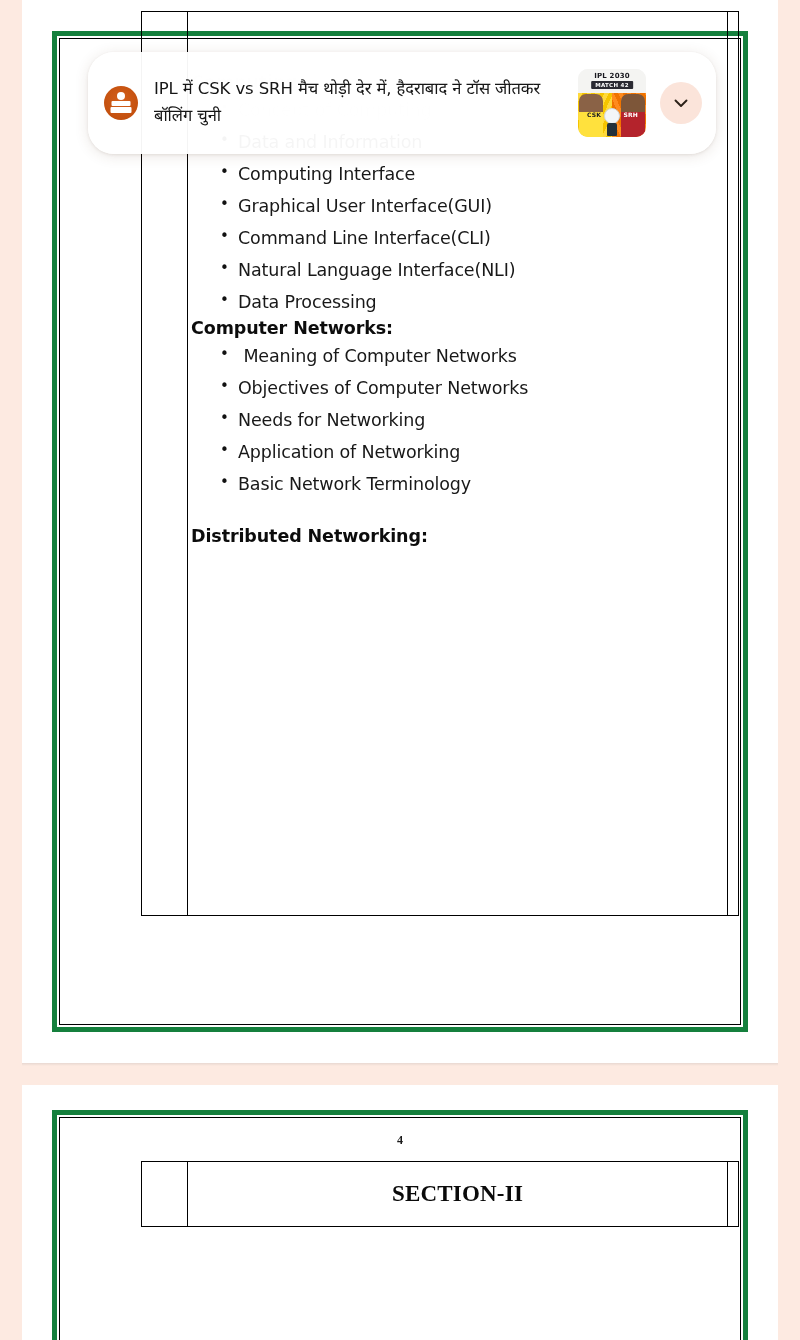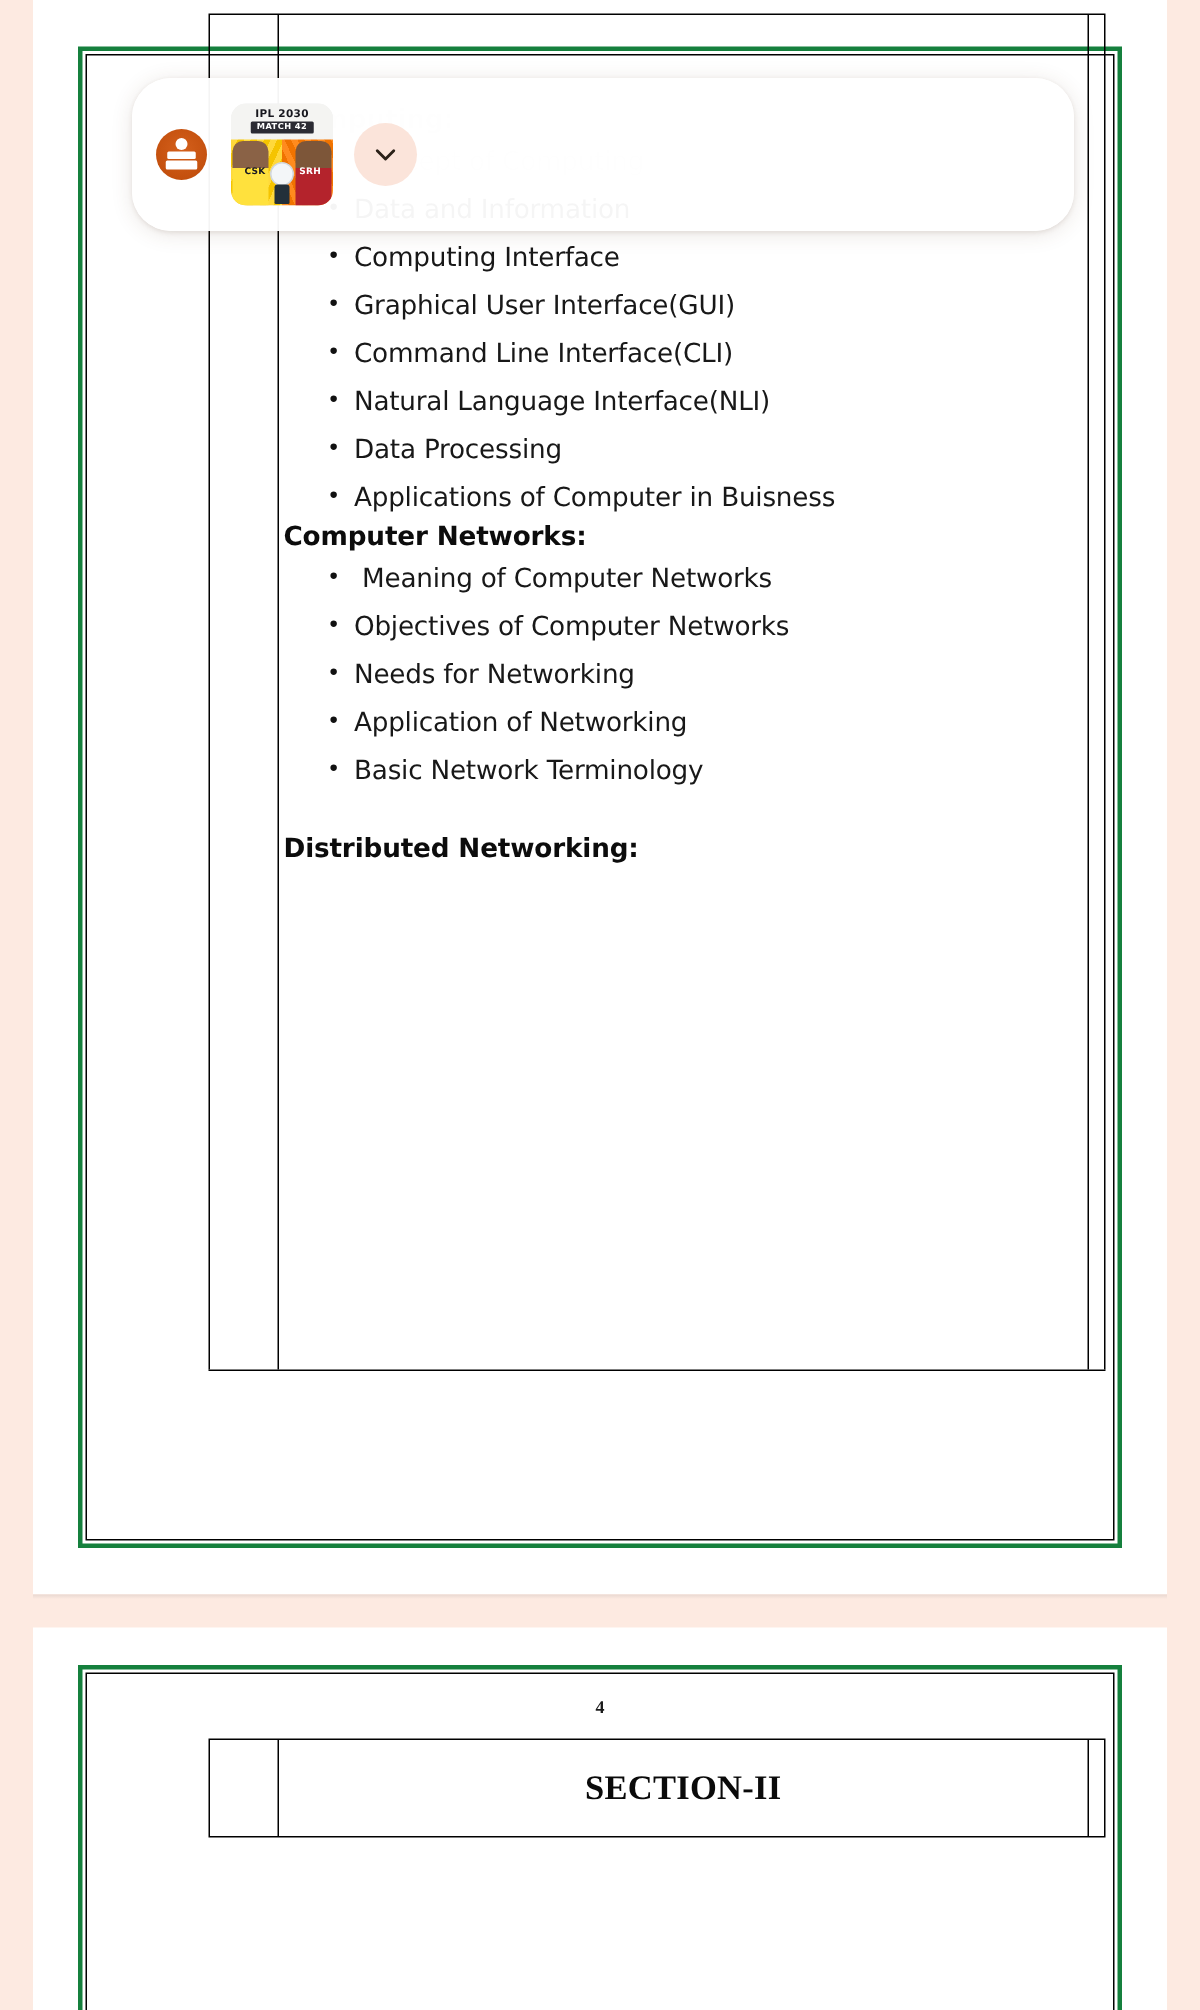--- a/index.html
+++ b/index.html
@@ -46,21 +46,21 @@
     content: "";
     position: absolute;
     left: 22px; top: 0;
     width: 756px; height: 3px;
     background: linear-gradient(to bottom, #e8d8d1, #fdeae1);
   }
 
   
   .page-frame {
     position: absolute;
-    border: 3px solid #15803d;
+    border: 5px solid #15803d;
     background: #fff;
     box-sizing: border-box;
   }
   .page-frame::after {
     content: "";
     position: absolute;
     left: 2px; top: 2px; right: 2px; bottom: 2px;
     border: 1px solid #000;
     pointer-events: none;
   }
@@ -383,21 +383,20 @@
               <li class="syl-item obscured">Concept of Computing</li>
             </ul>
 
             <ul class="syl-list">
               <li class="syl-item">Data and Information</li>
               <li class="syl-item">Computing Interface</li>
               <li class="syl-item">Graphical User Interface(GUI)</li>
               <li class="syl-item">Command Line Interface(CLI)</li>
               <li class="syl-item">Natural Language Interface(NLI)</li>
               <li class="syl-item">Data Processing</li>
-              <li class="syl-item">Applications of Computer in Buisness</li>
             </ul>
 
             <div class="syl-heading">Computer Networks:</div>
             <ul class="syl-list">
               <li class="syl-item"> Meaning of Computer Networks</li>
               <li class="syl-item">Objectives of Computer Networks</li>
               <li class="syl-item">Needs for Networking</li>
               <li class="syl-item">Application of Networking</li>
               <li class="syl-item">Basic Network Terminology</li>
             </ul>
@@ -434,20 +433,23 @@
   </div>
 
   <div class="notification">
 
     <div class="notif-app-icon">
       <span class="glyph-top"></span>
       <span class="glyph-l1"></span>
       <span class="glyph-l2"></span>
     </div>
 
+    <div class="notif-text">
+      <div class="notif-title">IPL में CSK vs SRH मैच थोड़ी देर में, हैदराबाद ने टॉस जीतकर बॉलिंग चुनी</div>
+    </div>
 
     <div class="notif-thumb">
       <div class="thumb-sky"></div>
       <div class="thumb-head">IPL 2030</div>
       <div class="thumb-badge">MATCH 42</div>
       <div class="thumb-left"></div>
       <div class="thumb-right"></div>
       <div class="thumb-player-l"></div>
       <div class="thumb-player-r"></div>
       <div class="thumb-label-l">CSK</div>

